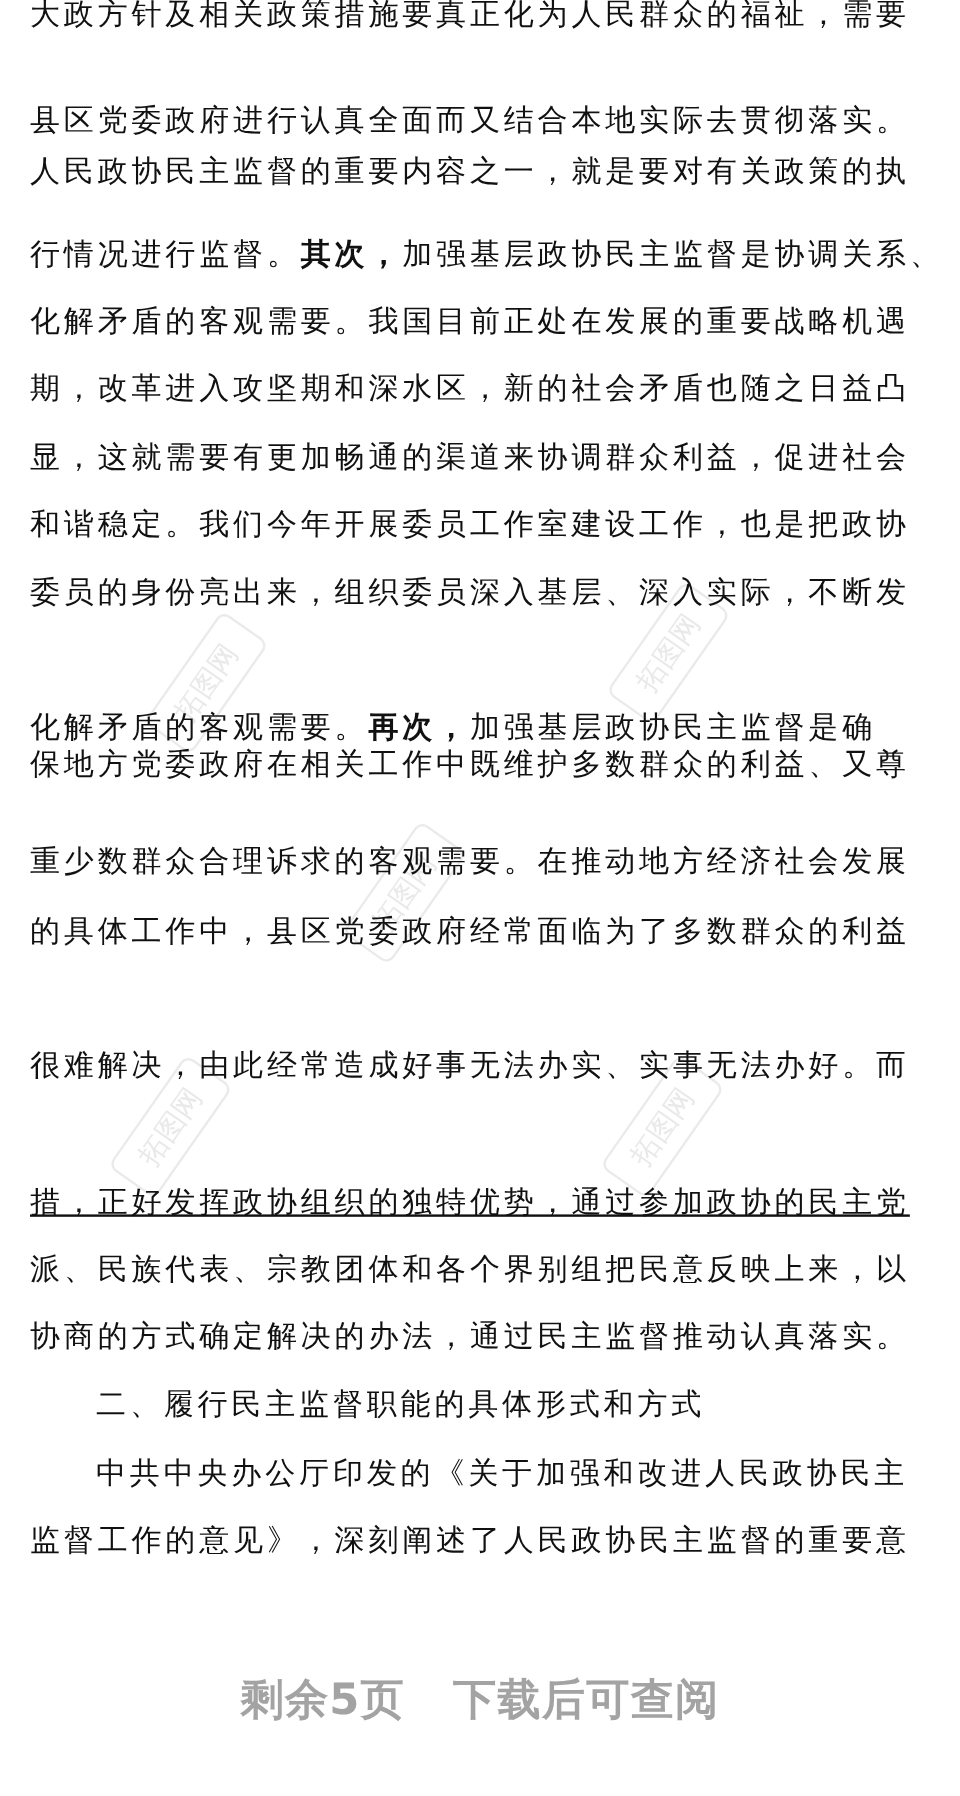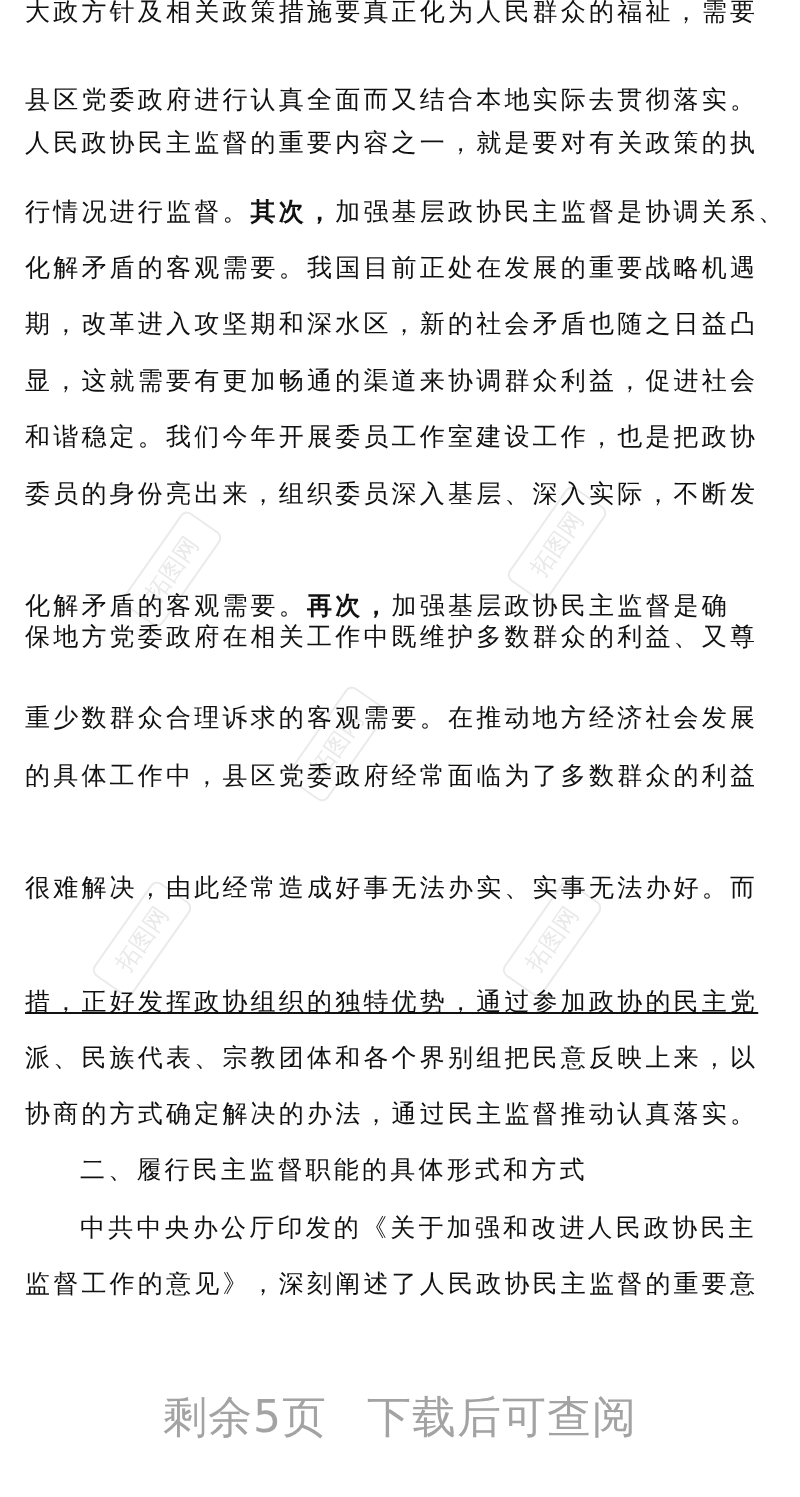--- a/index.html
+++ b/index.html
@@ -53,22 +53,22 @@
       pointer-events: none;
       opacity: 0.8;
     }
     .footer-note {
       position: absolute;
       left: 0;
       top: 1392px;
       width: 800px;
       text-align: center;
       font-family: "DejaVu Sans", sans-serif;
-      font-weight: normal;
-      font-size: 44px;
+      font-weight: bold;
+      font-size: 36px;
       line-height: 50px;
       color: #a3a3a3;
       letter-spacing: 1px;
     }
     .footer-note .gap {
       display: inline-block;
       width: 40px;
     }
   </style>
 </head>

